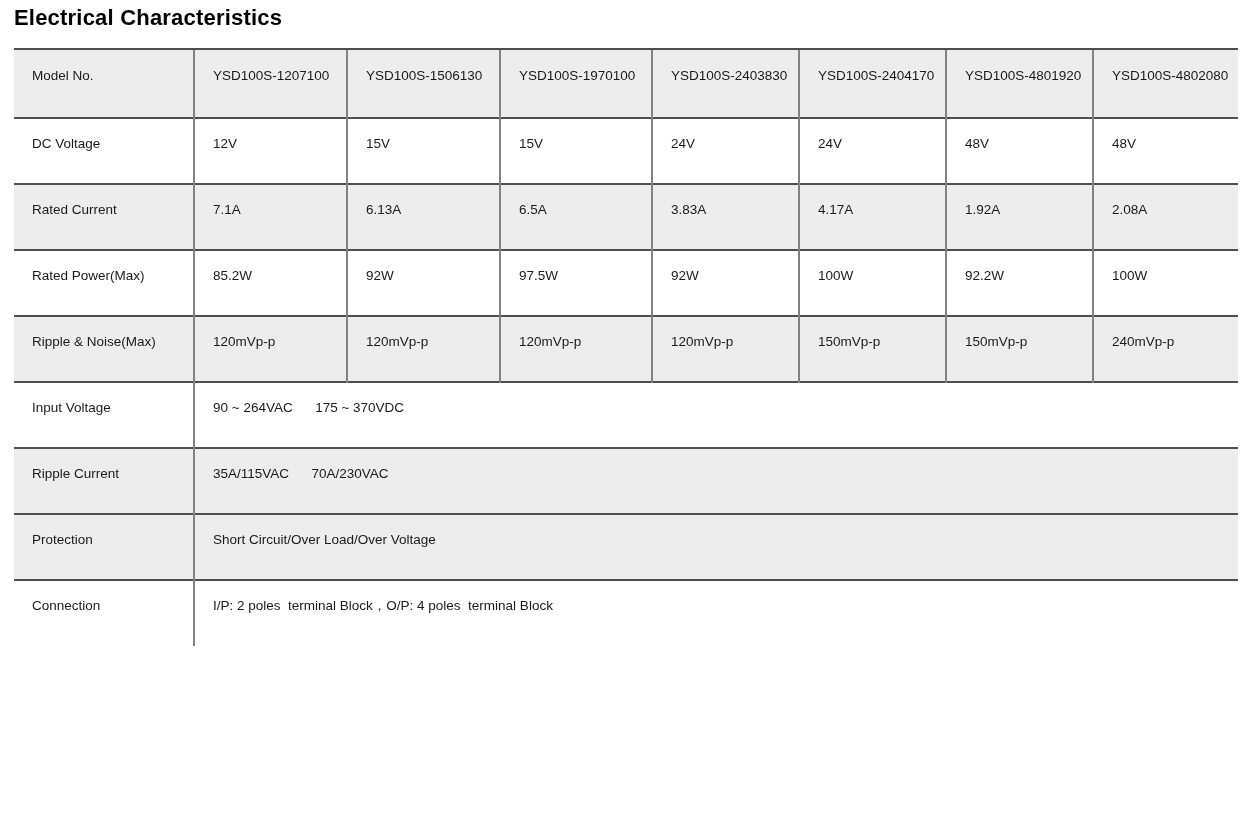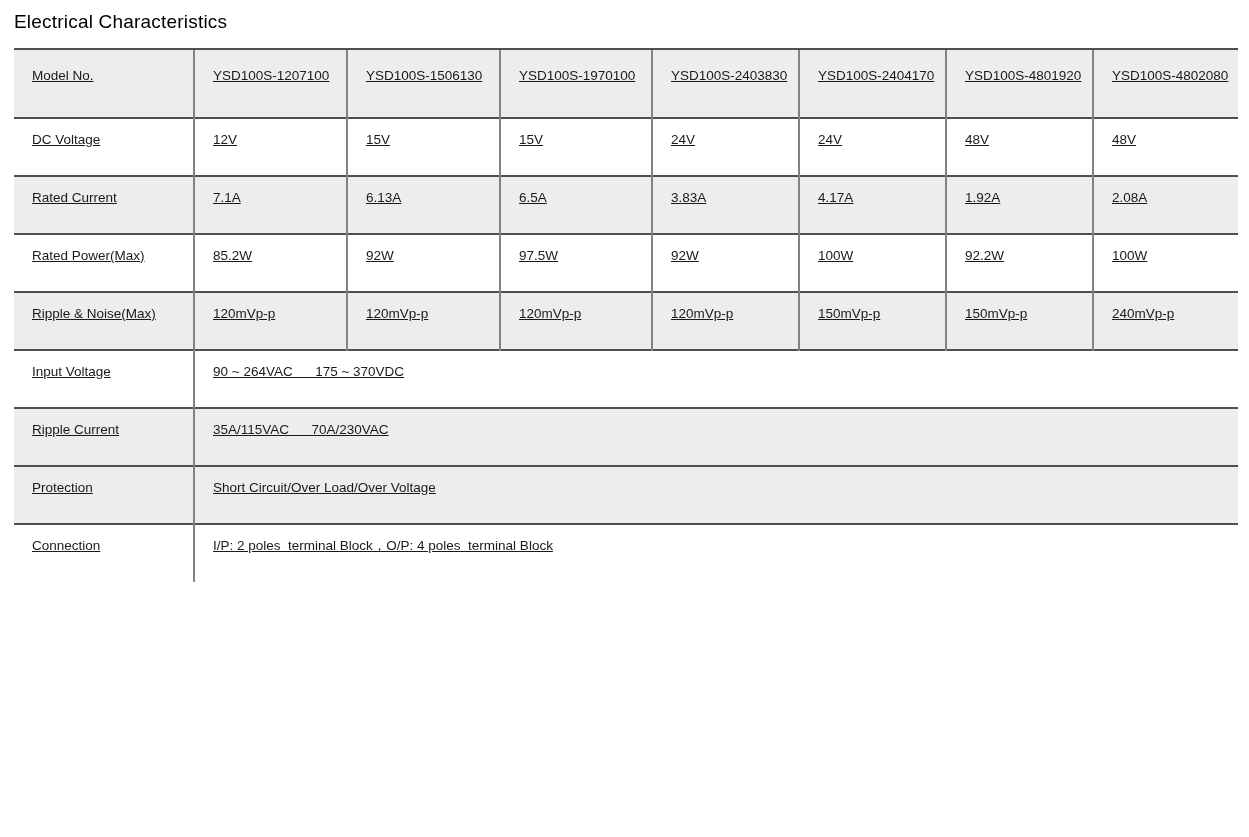--- a/index.html
+++ b/index.html
@@ -11,52 +11,51 @@
     height: 837px;
     background: #ffffff;
     overflow: hidden;
     position: relative;
     font-family: "Liberation Sans", sans-serif;
     color: #1a1a1a;
   }
   .page-title {
     position: absolute;
     left: 14px;
-    top: 11px;
-    font-size: 19px;
-    font-weight: normal;
+    top: 5px;
+    font-size: 22px;
+    font-weight: bold;
     color: #000000;
     letter-spacing: 0.2px;
   }
   table.spec-table {
     position: absolute;
     left: 14px;
     top: 48px;
     width: 1224px;
     border-collapse: collapse;
     table-layout: fixed;
   }
   table.spec-table tr {
-    height: 58px;
+    height: 66px;
   }
   table.spec-table tr.first {
     height: 69px;
   }
   table.spec-table tr.alt {
     background: #ededed;
   }
   table.spec-table td {
     border-top: 2px solid #4f4f4f;
     font-size: 13.5px;
     color: #1a1a1a;
     vertical-align: middle;
     padding: 0 6px 16px 18px;
     white-space: pre;
     overflow: hidden;
-    text-decoration: underline;
   }
   table.spec-table td.vcell {
     border-left: 2px solid #828282;
   }
 </style>
 </head>
 <body>
 
 <div class="page-title">Electrical Characteristics</div>
 

